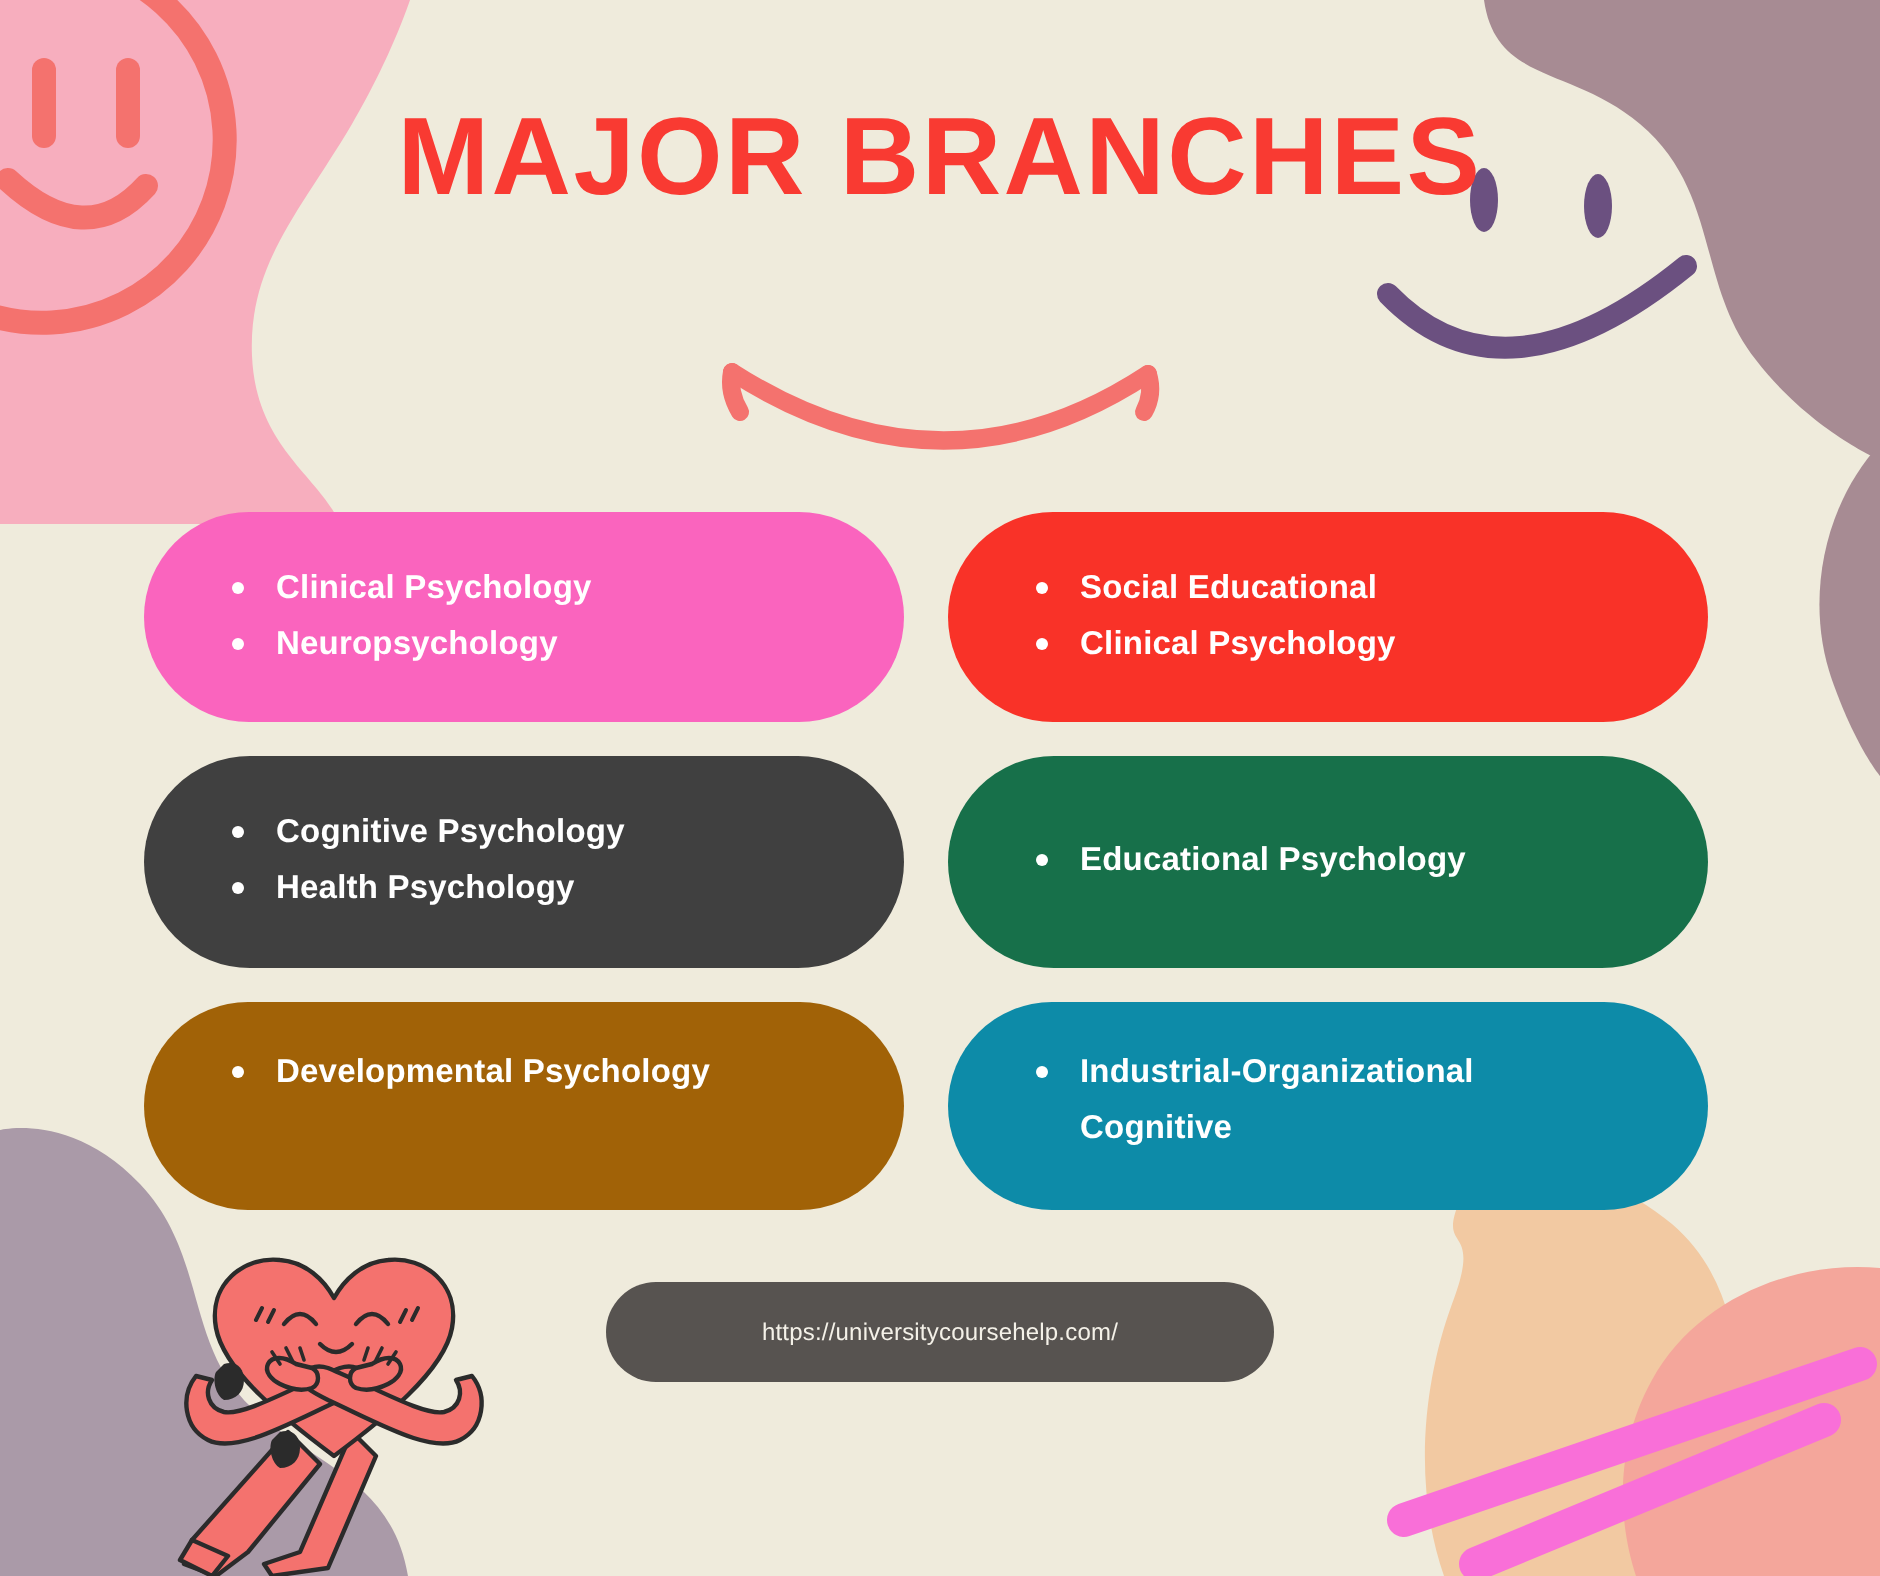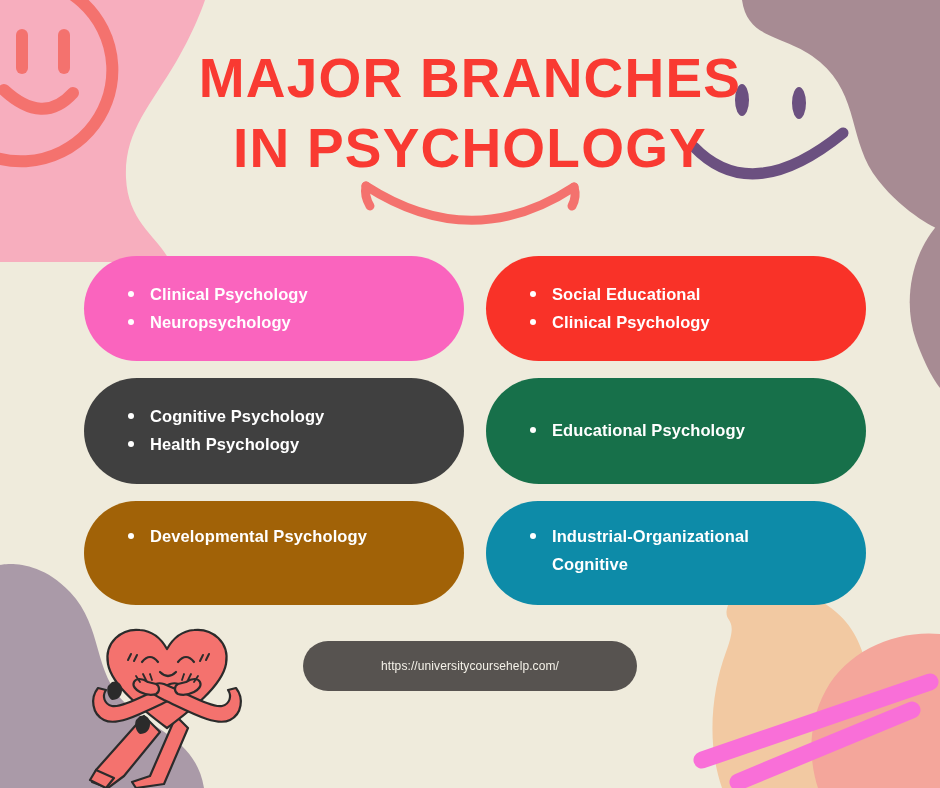--- a/index.html
+++ b/index.html
@@ -52,21 +52,21 @@
     letter-spacing: 1.2px;
     line-height: 1.27;
     color: #F93A32;
     text-transform: uppercase;
     white-space: nowrap;
   }
 
   
   .cards {
     position: absolute;
-    left: 84px;
+    left: 72px;
     top: 256px;
     width: 782px;
   }
   .card-row {
     display: flex;
     gap: 22px;
     margin-bottom: 17px;
   }
   .card {
     width: 390px;
@@ -182,21 +182,20 @@
     <g stroke="#F96FD8" stroke-width="17" stroke-linecap="round" fill="none">
       <line x1="702" y1="760" x2="930" y2="682"></line>
       <line x1="738" y1="782" x2="912" y2="710"></line>
     </g>
   </svg>
 
   <div class="content">
 
     <div class="title-block">
       <div class="title-line">MAJOR BRANCHES</div>
-      <div class="title-line">IN PSYCHOLOGY</div>
     </div>
 
     <div class="cards">
 
       <div class="card-row">
         <div class="card card-r1" style="background:#FA64BE">
           <ul>
             <li>Clinical Psychology</li>
             <li>Neuropsychology</li>
           </ul>

